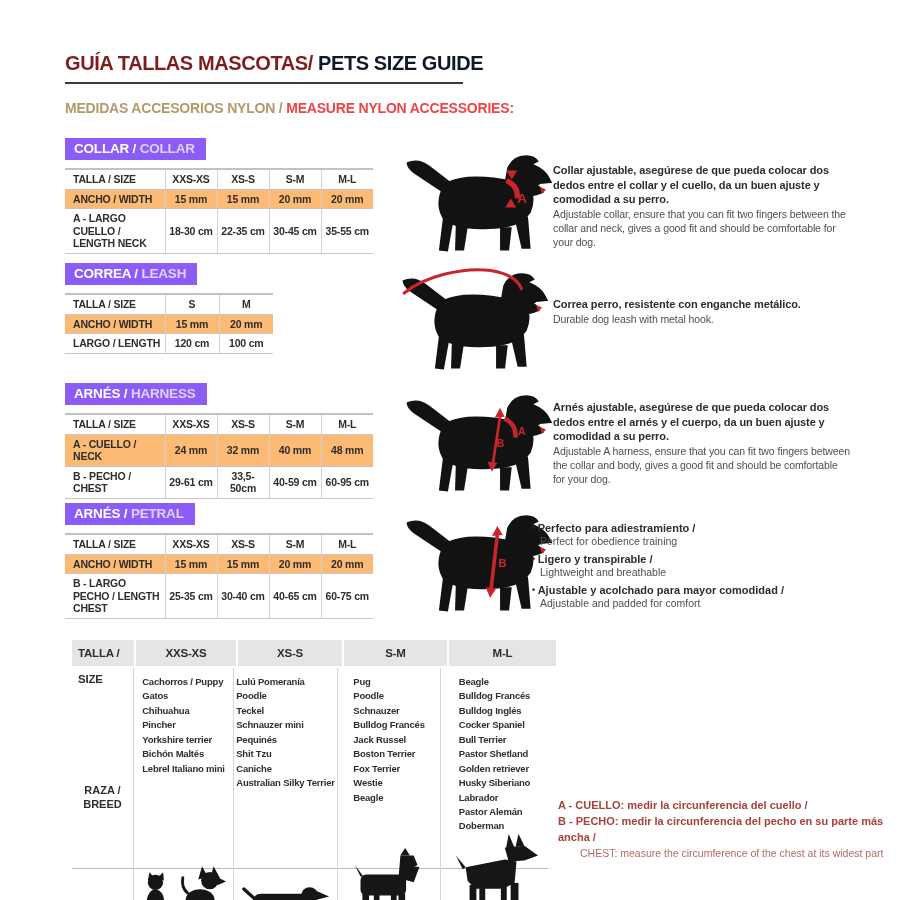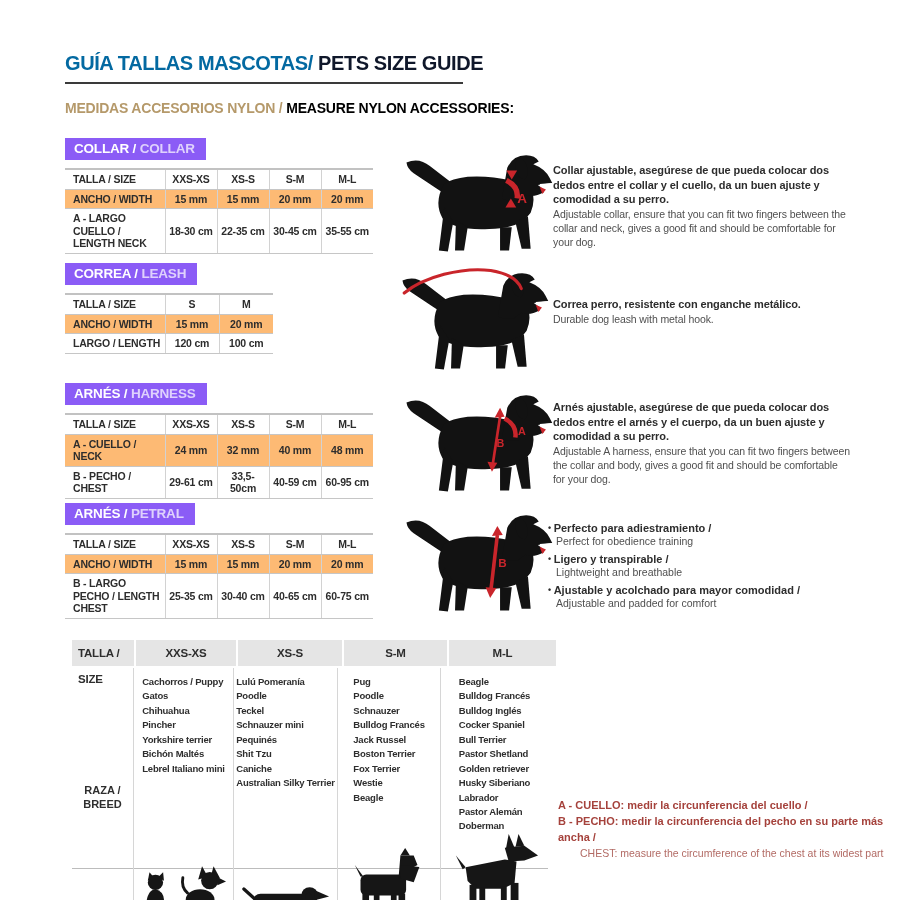--- a/index.html
+++ b/index.html
@@ -2,25 +2,25 @@
 <html><head>
 <meta charset="utf-8">
 <style>
   html,body{margin:0;padding:0;background:#ffffff;}
   body{width:900px;height:900px;font-family:"Liberation Sans",sans-serif;color:#2e2e2e;}
   .page{position:relative;width:900px;height:900px;overflow:hidden;background:#fff;}
 
   
   .title{position:absolute;left:65px;top:52px;margin:0;font-size:20px;font-weight:bold;
          letter-spacing:-0.4px;border-bottom:2px solid #3a3a3a;padding-bottom:7px;width:398px;white-space:nowrap;}
-  .t-es{color:#0369a1;}
+  .t-es{color:#7f1d1d;}
   .t-en{color:#0f172a;font-weight:bold;}
   .subtitle{position:absolute;left:65px;top:100px;font-size:14px;font-weight:bold;letter-spacing:-0.2px;white-space:nowrap;}
   .s-es{color:#b5996a;}
-  .s-en{color:#000000;}
+  .s-en{color:#ef4444;}
 
   
   .badge{position:absolute;background:#8b5cf6;color:#fff;font-weight:bold;font-size:13.5px;
          padding:3px 11px 4px 9px;letter-spacing:-0.2px;white-space:nowrap;}
   .b-en{color:rgba(255,255,255,0.72);}
 
   
   table.spec{position:absolute;border-collapse:collapse;table-layout:fixed;font-size:10.5px;font-weight:bold;color:#2d2d2d;}
   table.spec td{border-bottom:1px solid #c6c6c6;text-align:center;padding:3px 2px;line-height:1.2;letter-spacing:-0.2px;}
   table.spec td+td{border-left:1px solid #d2d2d2;}
@@ -247,21 +247,21 @@
     </tr>
   </tbody>
     </table>
   <svg class="dogsvg" style="left:398px;top:508px;" width="160" height="108" viewBox="0 0 175 120">
     <use href="#sym-dog"></use>
     <path d="M109,30 L102,90" stroke="#c9252b" stroke-width="4"></path>
     <polygon points="109,20 103,31 115,30" fill="#c9252b"></polygon>
     <polygon points="101,100 96,88 108,89" fill="#c9252b"></polygon>
     <text x="110" y="66" font-size="13" font-weight="bold" fill="#c9252b">B</text>
   </svg>
-  <div class="bullets" style="left:548px;top:521px;">
+  <div class="bullets" style="left:532px;top:521px;">
     <div class="bullet">
       <div class="es">Perfecto para adiestramiento /</div>
       <div class="en">Perfect for obedience training</div>
     </div>
     <div class="bullet">
       <div class="es">Ligero y transpirable /</div>
       <div class="en">Lightweight and breathable</div>
     </div>
     <div class="bullet">
       <div class="es">Ajustable y acolchado para mayor comodidad /</div>

